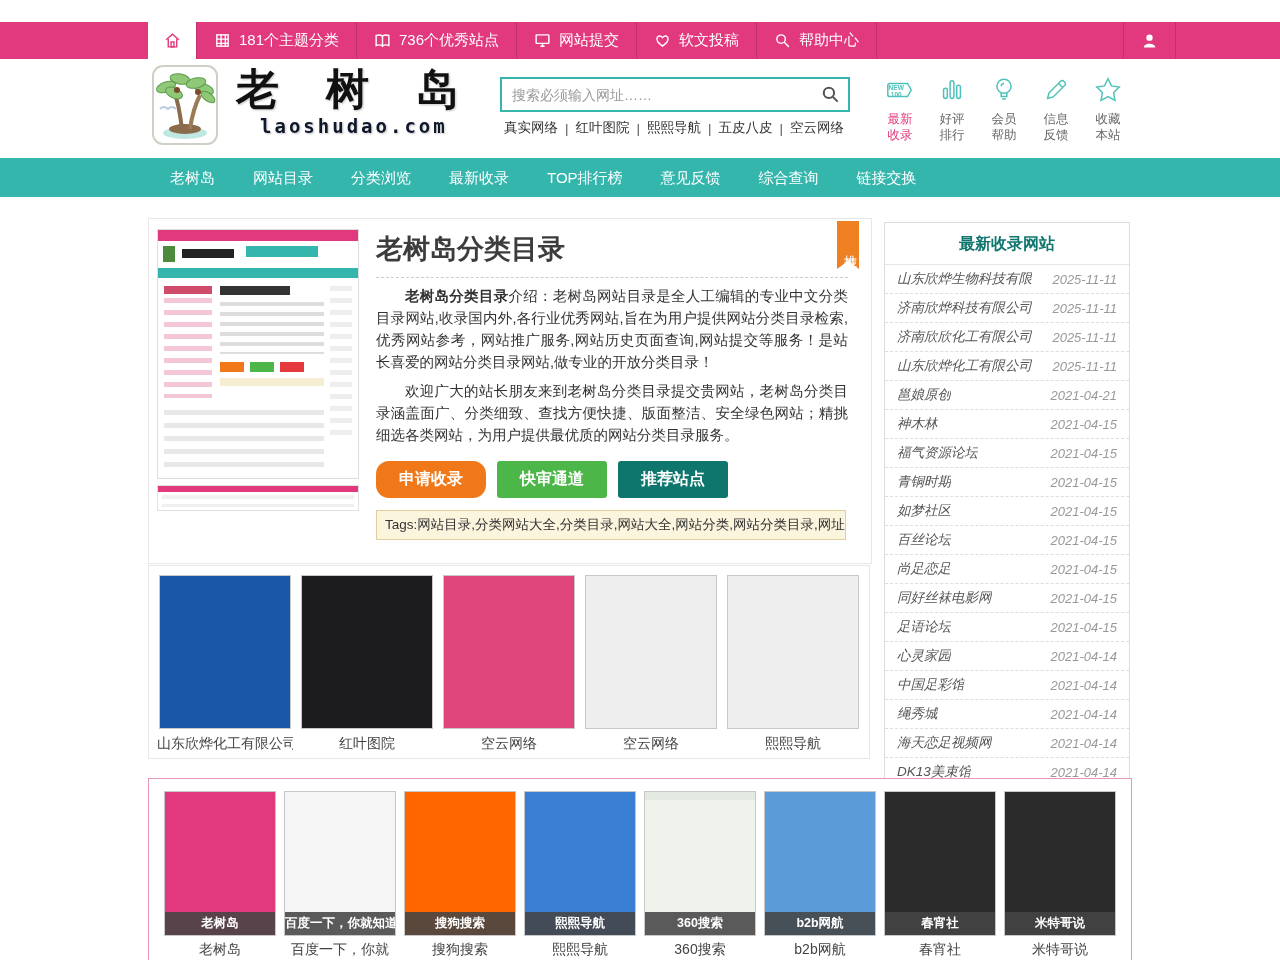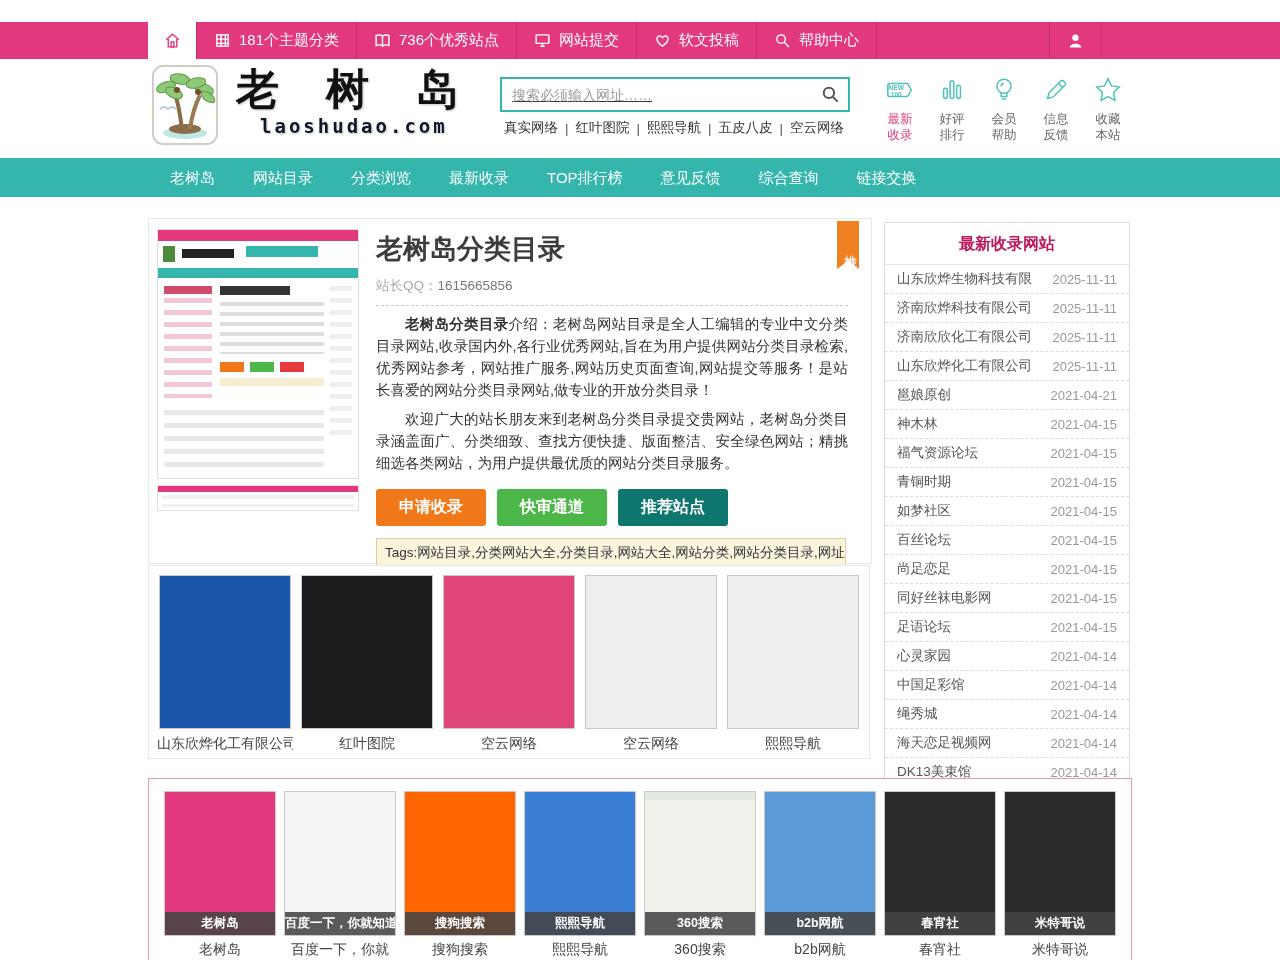--- a/index.html
+++ b/index.html
@@ -3,39 +3,39 @@
 <meta charset="utf-8">
 <style>
   html,body{margin:0;padding:0;background:#fff;}
   body{width:1280px;height:960px;overflow:hidden;position:relative;
        font-family:"Liberation Sans","DejaVu Sans",sans-serif;color:#333;}
   .icon{display:inline-flex;align-items:center;justify-content:center;}
   .icon svg{display:block;}
 
   
   .topbar{position:absolute;top:22px;left:0;width:100%;height:37px;background:#e2387d;}
-  .topbar-inner{margin-left:148px;width:954px;height:37px;display:flex;}
+  .topbar-inner{margin-left:148px;width:1028px;height:37px;display:flex;}
   .tb-item{display:flex;align-items:center;gap:8px;padding:0 17px;color:#fff;font-size:15px;
            border-left:1px solid rgba(0,0,0,.14);cursor:pointer;white-space:nowrap;}
   .tb-item:last-child{border-right:1px solid rgba(0,0,0,.14);}
   .tb-item.active{background:#fff;color:#e2387d;width:14px;justify-content:center;border-left:none;}
   .tb-item.spacer{flex:1;cursor:default;}
   .tb-item .icon svg{width:17px;height:17px;}
 
   
   .header{position:absolute;top:59px;left:148px;width:984px;height:99px;}
   .logo{position:absolute;left:4px;top:6px;display:flex;cursor:pointer;}
   .logo-title{position:absolute;left:88px;top:2px;font-family:"DejaVu Serif",serif;font-weight:bold;
               font-size:43px;color:#111;letter-spacing:47px;white-space:nowrap;
               text-shadow:0 0 2px #fff,1px 1px 2px #bbb;}
   .logo-domain{position:absolute;left:112px;top:56px;font-family:"DejaVu Sans Mono",monospace;
                font-size:19px;font-weight:bold;color:#0f172a;letter-spacing:3px;
                text-shadow:0 0 2px #fff,1px 1px 2px #bbb;}
   .search{position:absolute;left:352px;top:18px;width:346px;height:31px;border:2px solid #35b6ad;
-          display:flex;align-items:center;background:#fff;text-decoration:underline;}
+          display:flex;align-items:center;background:#fff;}
   .search input{flex:1;border:none;outline:none;padding:0 10px;font-size:14px;color:#333;
                 font-family:"Liberation Sans",sans-serif;background:transparent;}
   .search input::placeholder{color:#999;}
   .search-btn{width:36px;height:100%;display:flex;align-items:center;justify-content:center;cursor:pointer;}
   .quick-links{position:absolute;left:356px;top:60px;font-size:13.5px;color:#333;display:flex;align-items:center;}
   .quick-links .ql{margin-right:7px;cursor:pointer;}
   .quick-links .sep{margin-right:7px;color:#555;}
   .shortcuts{position:absolute;left:728px;top:16px;display:flex;width:256px;justify-content:space-between;}
   .shortcut{width:48px;display:flex;flex-direction:column;align-items:center;cursor:pointer;}
   .shortcut .icon svg{width:30px;height:30px;}
@@ -140,24 +140,24 @@
     linear-gradient(#eee,#eee) 0 0/100% 6px,
     linear-gradient(#3b7fd4,#3b7fd4) 0 10px/100% 10px,
     linear-gradient(90deg,#4a4 0 8px,#c4c 8px 16px,#ca4 16px 24px,#4ac 24px 32px,#a4c 32px 40px) 6px 26px/40px 9px,
     repeating-linear-gradient(rgba(130,165,210,.3) 0 8px,transparent 8px 11px) 6px 40px/118px 74px,
     repeating-linear-gradient(90deg,rgba(130,165,210,.3) 0 8px,transparent 8px 11px) 6px 40px/118px 74px,
     repeating-linear-gradient(90deg,#d66 0 10px,#6a6 10px 20px,#66d 20px 30px,#dd6 30px 40px) 6px 122px/118px 9px,
     repeating-linear-gradient(90deg,#8ac 0 10px,#c8a 10px 20px,#ac8 20px 30px) 6px 136px/118px 9px,#fff;}
 
   
   .sidebar{position:absolute;left:736px;top:4px;width:246px;border:1px solid #ddd;background:#fff;box-sizing:border-box;}
-  .sb-title{text-align:center;color:#be185d;font-size:16px;font-weight:bold;padding:11px 0 9px;
+  .sb-title{text-align:center;color:#0f766e;font-size:16px;font-weight:bold;padding:11px 0 9px;
             border-bottom:1px solid #e5e5e5;}
   .sb-row{display:flex;justify-content:space-between;align-items:center;padding:5px 12px;
-          border-bottom:1px dashed #ddd;cursor:pointer;}
+          border-bottom:1px dashed #ddd;cursor:pointer;font-style:italic;}
   .sb-row:last-child{border-bottom:none;}
   .sb-name{font-size:13.5px;color:#555;white-space:nowrap;overflow:hidden;max-width:148px;}
   .sb-date{font-size:13px;color:#999;}
 
   
   .bottom-box{position:absolute;left:0;top:560px;width:984px;height:200px;box-sizing:border-box;
               border:1px solid #e598bb;background:#fff;padding:12px 15px 0;display:flex;gap:8px;}
   .bm-card{width:112px;display:flex;flex-direction:column;align-items:center;}
   .bthumb{position:relative;width:110px;height:143px;border:1px solid #c8c8c8;background-repeat:no-repeat;
           cursor:pointer;box-sizing:content-box;overflow:hidden;}
@@ -393,28 +393,25 @@
   </div>
 
   <div class="content">
 
     <div class="intro-card">
       <div class="preview"></div>
       <div class="preview-frag"></div>
       <div class="ribbon">推荐</div>
       <div class="intro-text">
         <h1 class="intro-title">老树岛分类目录</h1>
-        <div class="qq-line">
-          <span class="qq-label">站长QQ：</span><span class="qq-value">1615665856</span>
-        </div>
         <div class="divider"></div>
         <p><b>老树岛分类目录</b><span>介绍：老树岛网站目录是全人工编辑的专业中文分类目录网站,收录国内外,各行业优秀网站,旨在为用户提供网站分类目录检索,优秀网站参考，网站推广服务,网站历史页面查询,网站提交等服务！是站长喜爱的网站分类目录网站,做专业的开放分类目录！</span></p>
         <p>欢迎广大的站长朋友来到老树岛分类目录提交贵网站，老树岛分类目录涵盖面广、分类细致、查找方便快捷、版面整洁、安全绿色网站；精挑细选各类网站，为用户提供最优质的网站分类目录服务。</p>
         <div class="btn-row">
-            <button style="background: rgb(240, 120, 24);">申请收录</button>
+            <button style="background: rgb(240, 120, 24); border-radius: 13px;">申请收录</button>
             <button style="background: rgb(76, 182, 72);">快审通道</button>
             <button style="background: #0f766e;">推荐站点</button>
           </div>
         <div class="tags">Tags:网站目录,分类网站大全,分类目录,网站大全,网站分类,网站分类目录,网址导</div>
       </div>
     </div>
 
     <div class="featured">
         <div class="f-card">
           <div class="thumb t-chem"></div>

